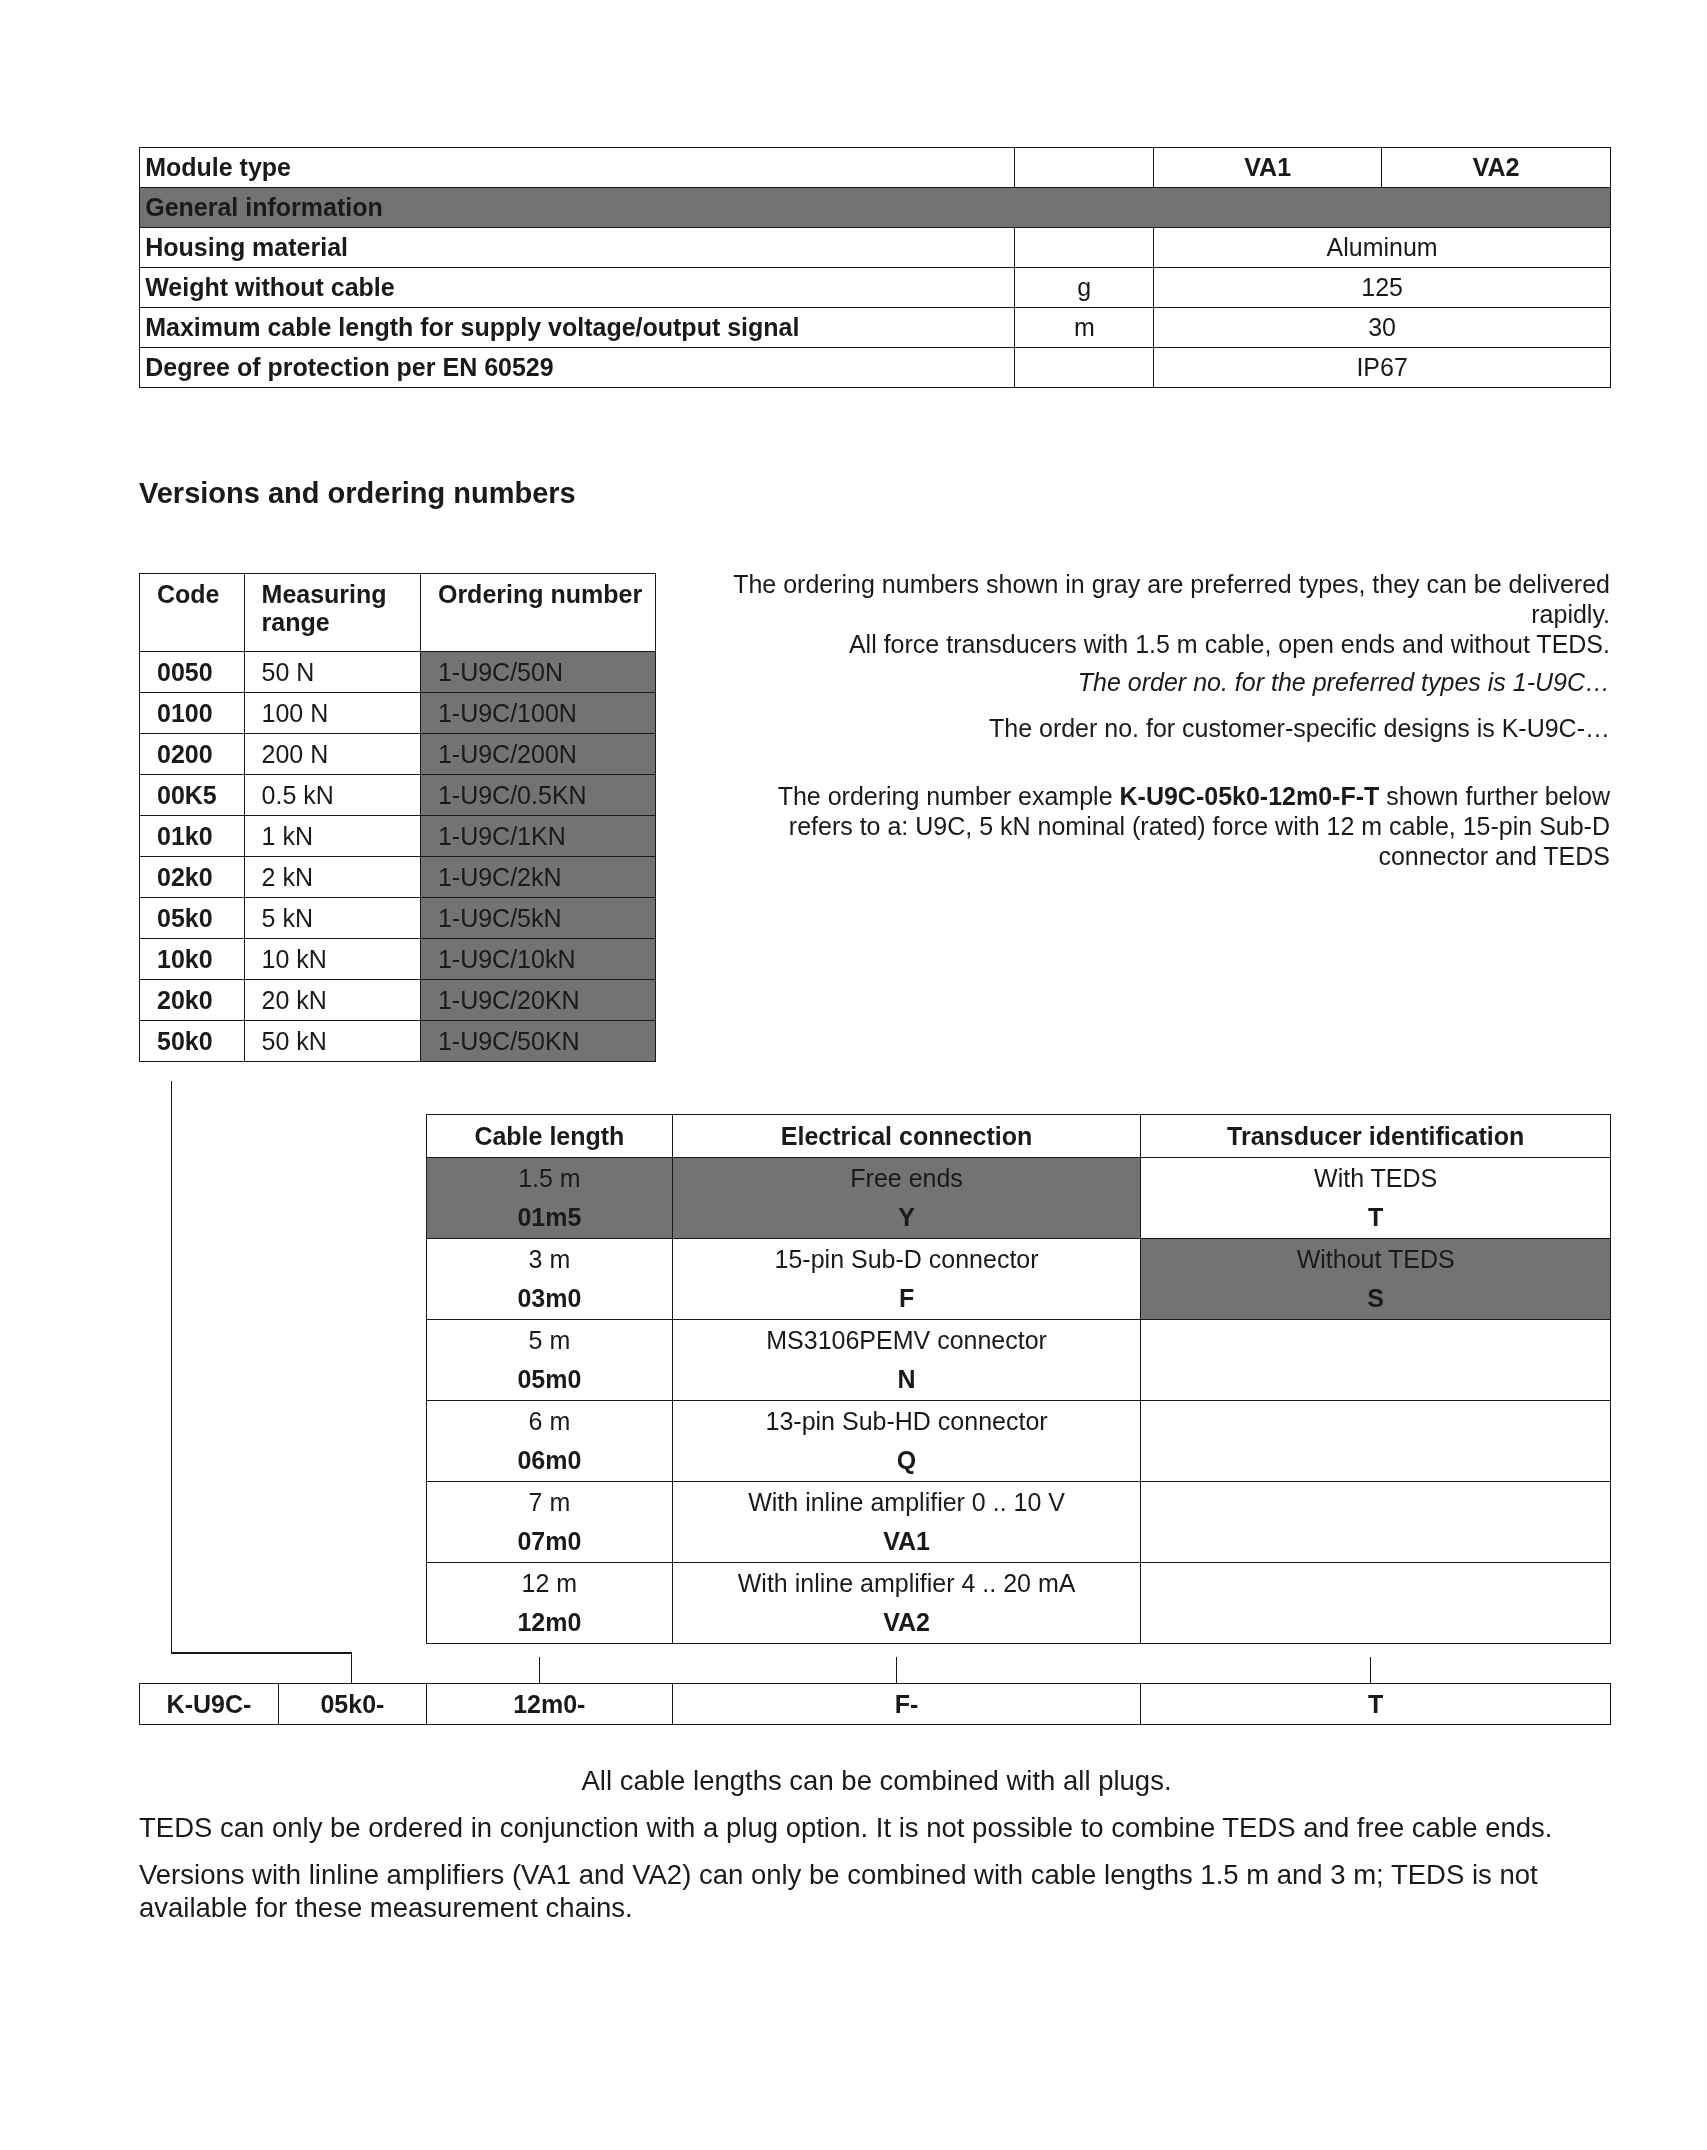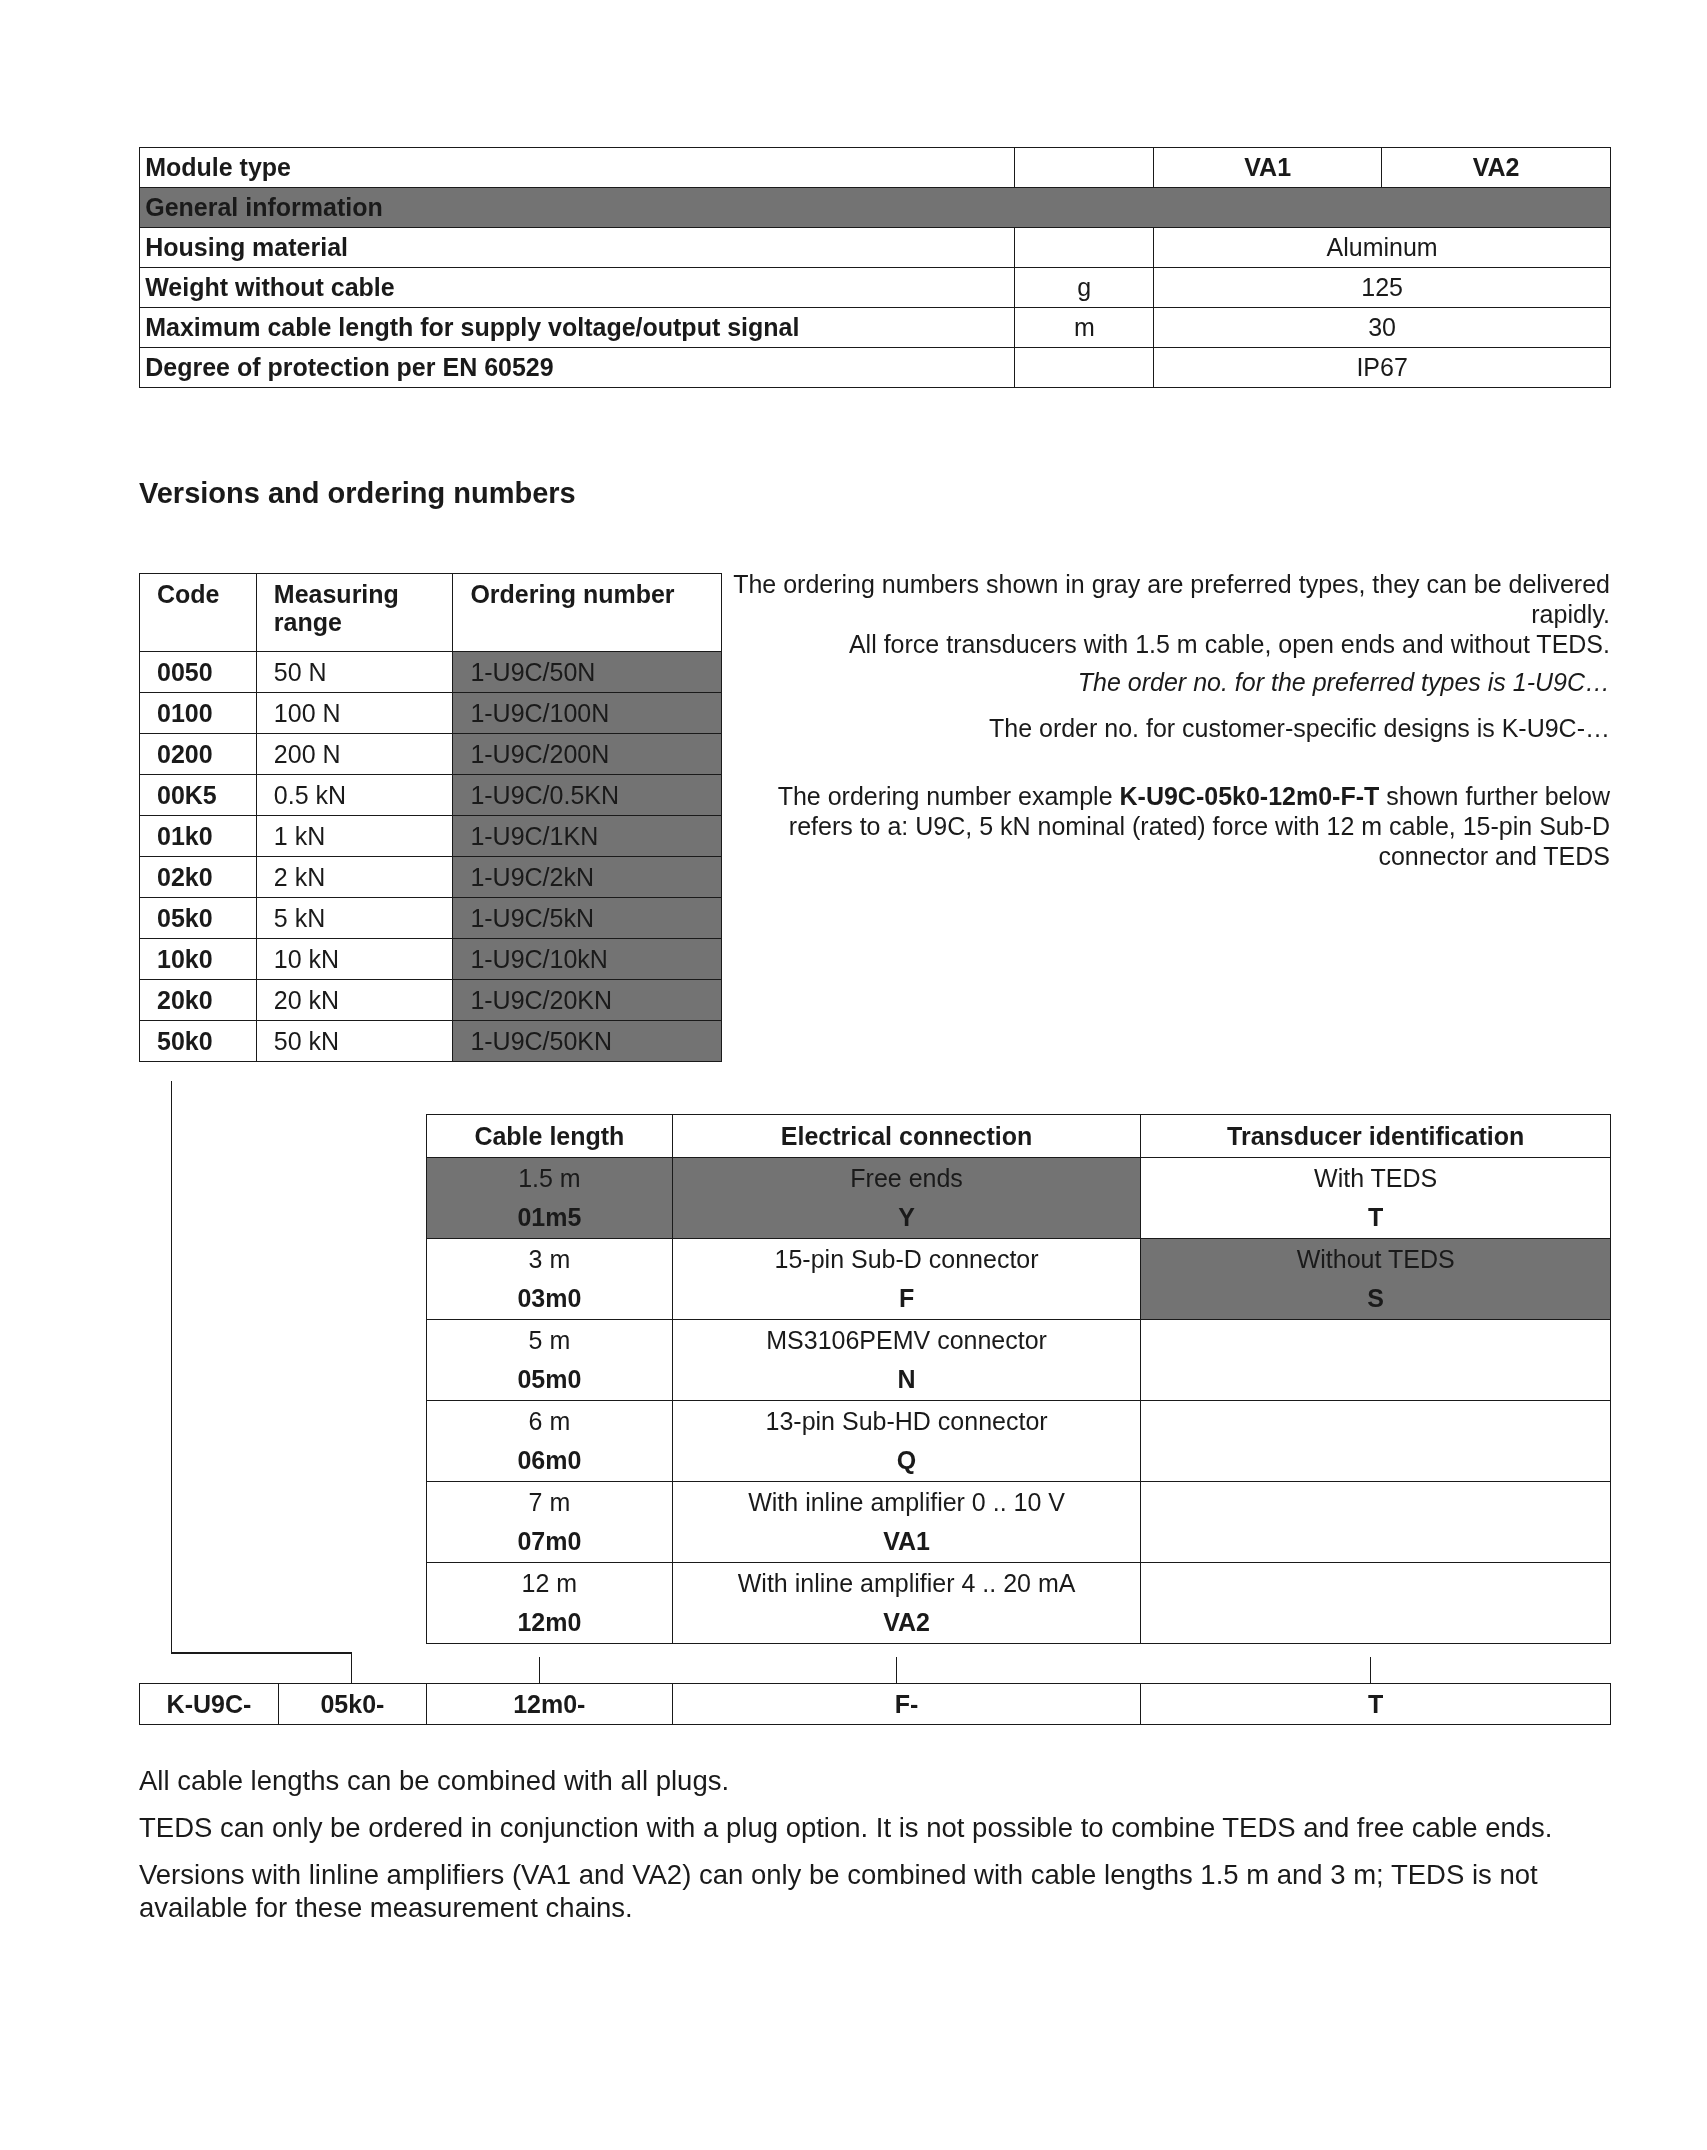--- a/index.html
+++ b/index.html
@@ -59,21 +59,21 @@
   <tr>
     <td class="b">Degree of protection per EN 60529</td>
     <td class="c"></td>
     <td colspan="2" class="c">IP67</td>
   </tr>
 </tbody>
   </table>
 
 <div class="abs b" style="left:139px; top:477px; font-size:29px;">Versions and ordering numbers</div>
 
-<table class="ord thin" style="left:139px; top:573px; width:583px;">
+<table class="ord thin" style="left:139px; top:573px; width:517px;">
   <colgroup>
       <col style="width:107px">
       <col style="width:180px">
       <col style="width:246px">
     </colgroup>
   <tbody>
       <tr class="hdr">
     <td class="b">Code</td>
     <td class="b">Measuring range</td>
     <td class="b">Ordering number</td>
@@ -248,17 +248,17 @@
     <td>K-U9C-</td>
     <td>05k0-</td>
     <td>12m0-</td>
     <td>F-</td>
     <td>T</td>
   </tr>
 </tbody>
   </table>
 
 <div class="abs" style="left:139px; top:1764px; width:1475px; font-size:27.5px; line-height:33px;">
-  <div style="margin-bottom:13.8px;">All cable lengths can be combined with all plugs.</div>
+  <div style="margin-bottom:13.8px;text-align:center;">All cable lengths can be combined with all plugs.</div>
   <div style="margin-bottom:13.8px;">TEDS can only be ordered in conjunction with a plug option. It is not possible to combine TEDS and free cable ends.</div>
   <div>Versions with linline amplifiers (VA1 and VA2) can only be combined with cable lengths 1.5 m and 3 m; TEDS is not available for these measurement chains.</div>
 </div>
 
 
 </body></html>

